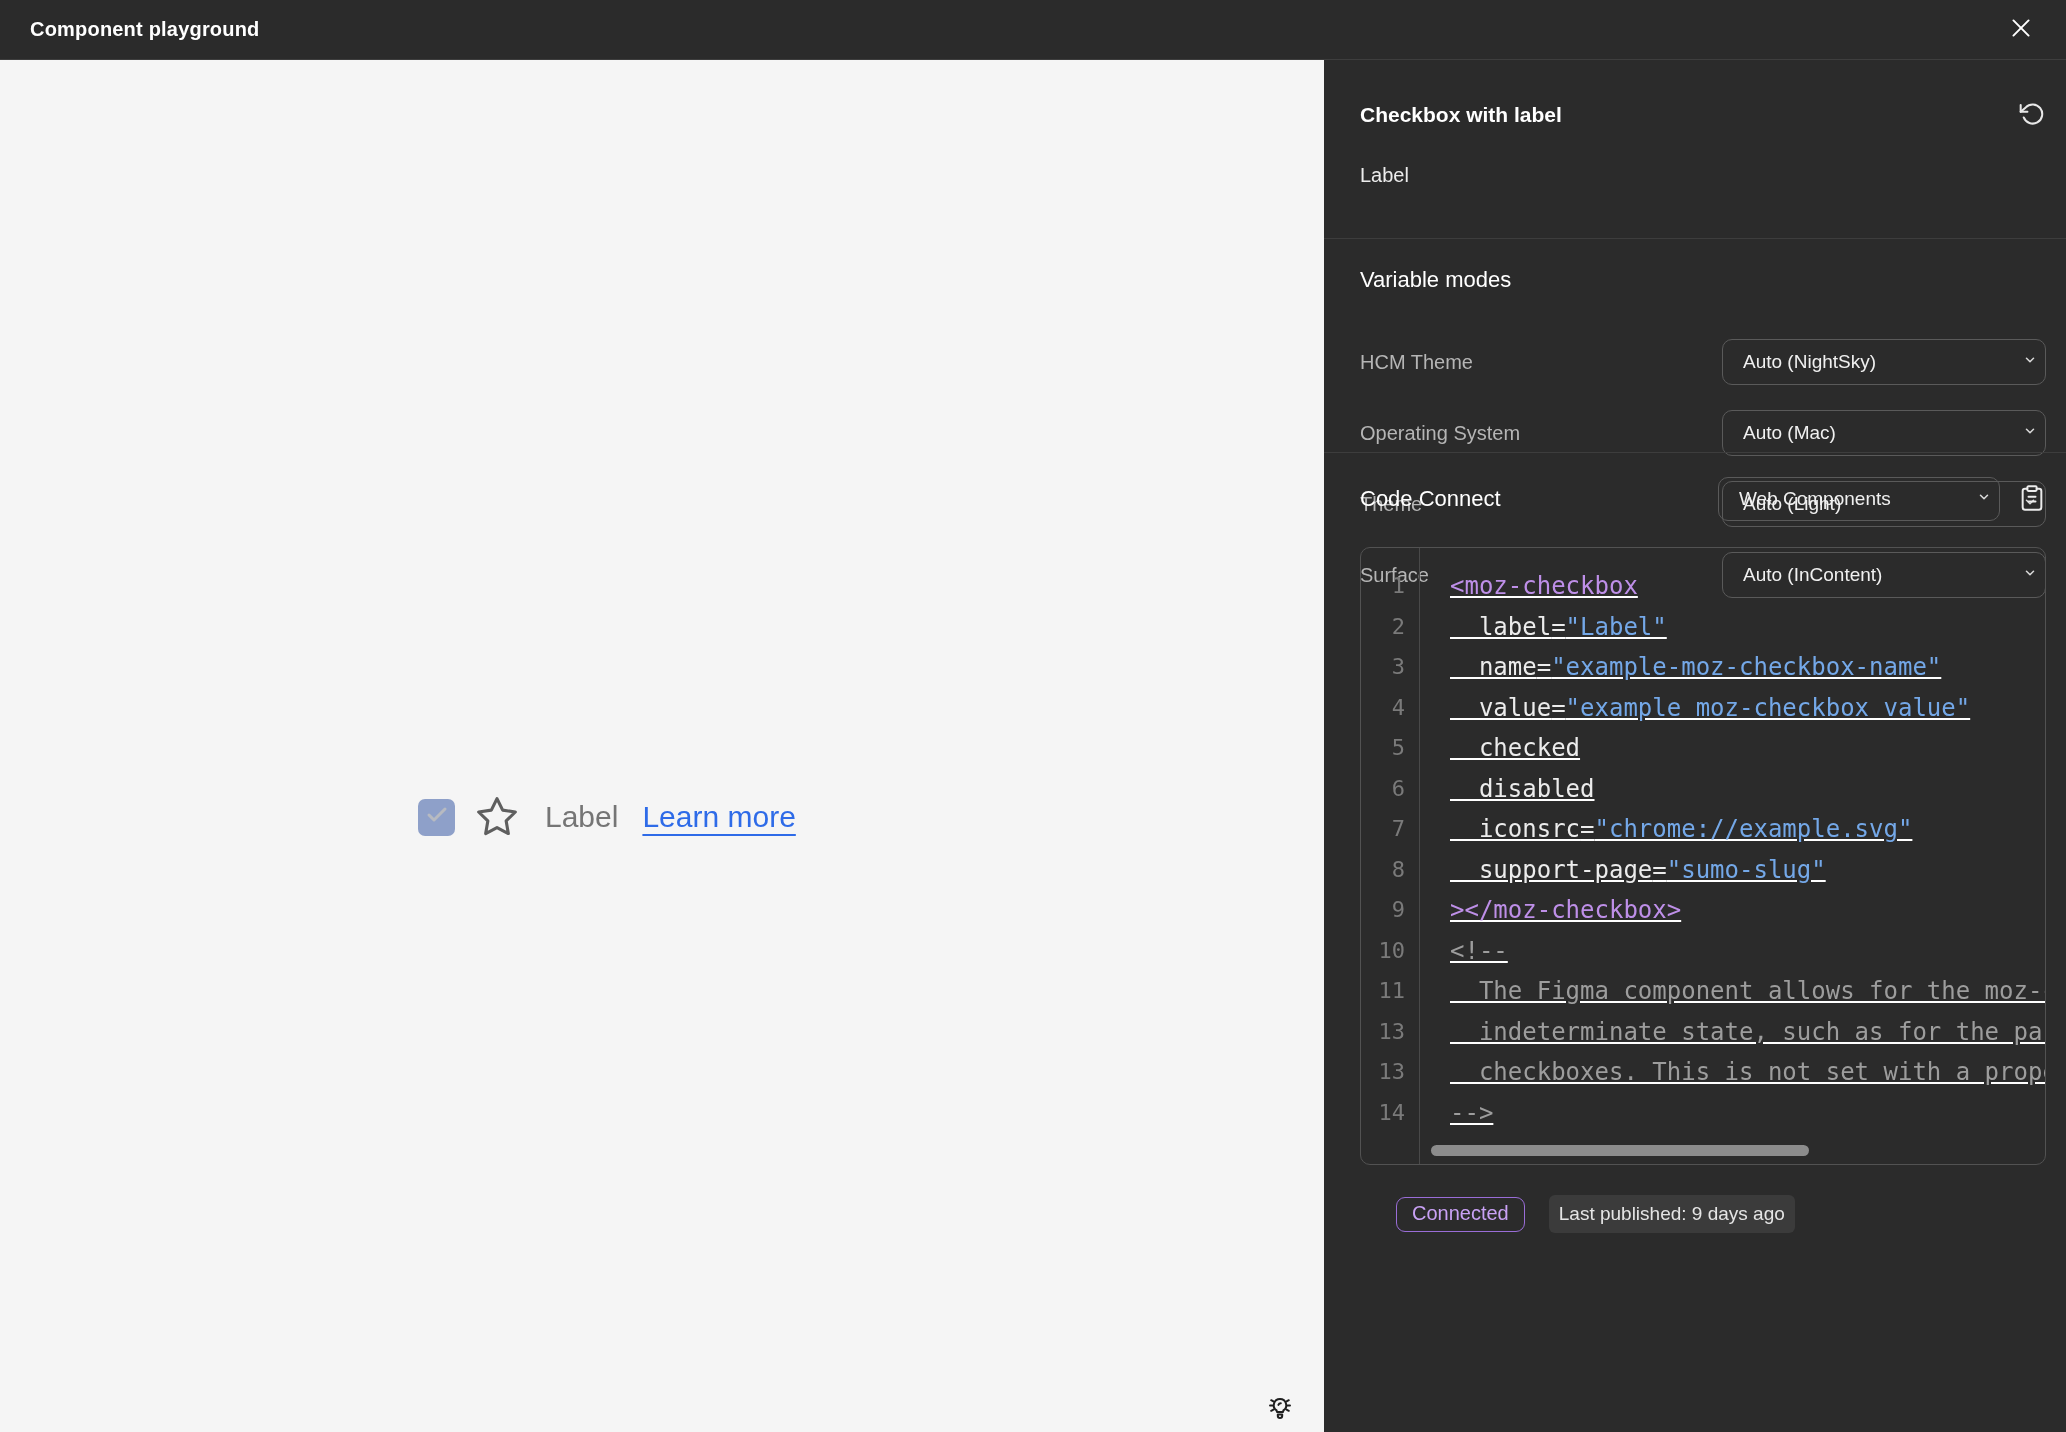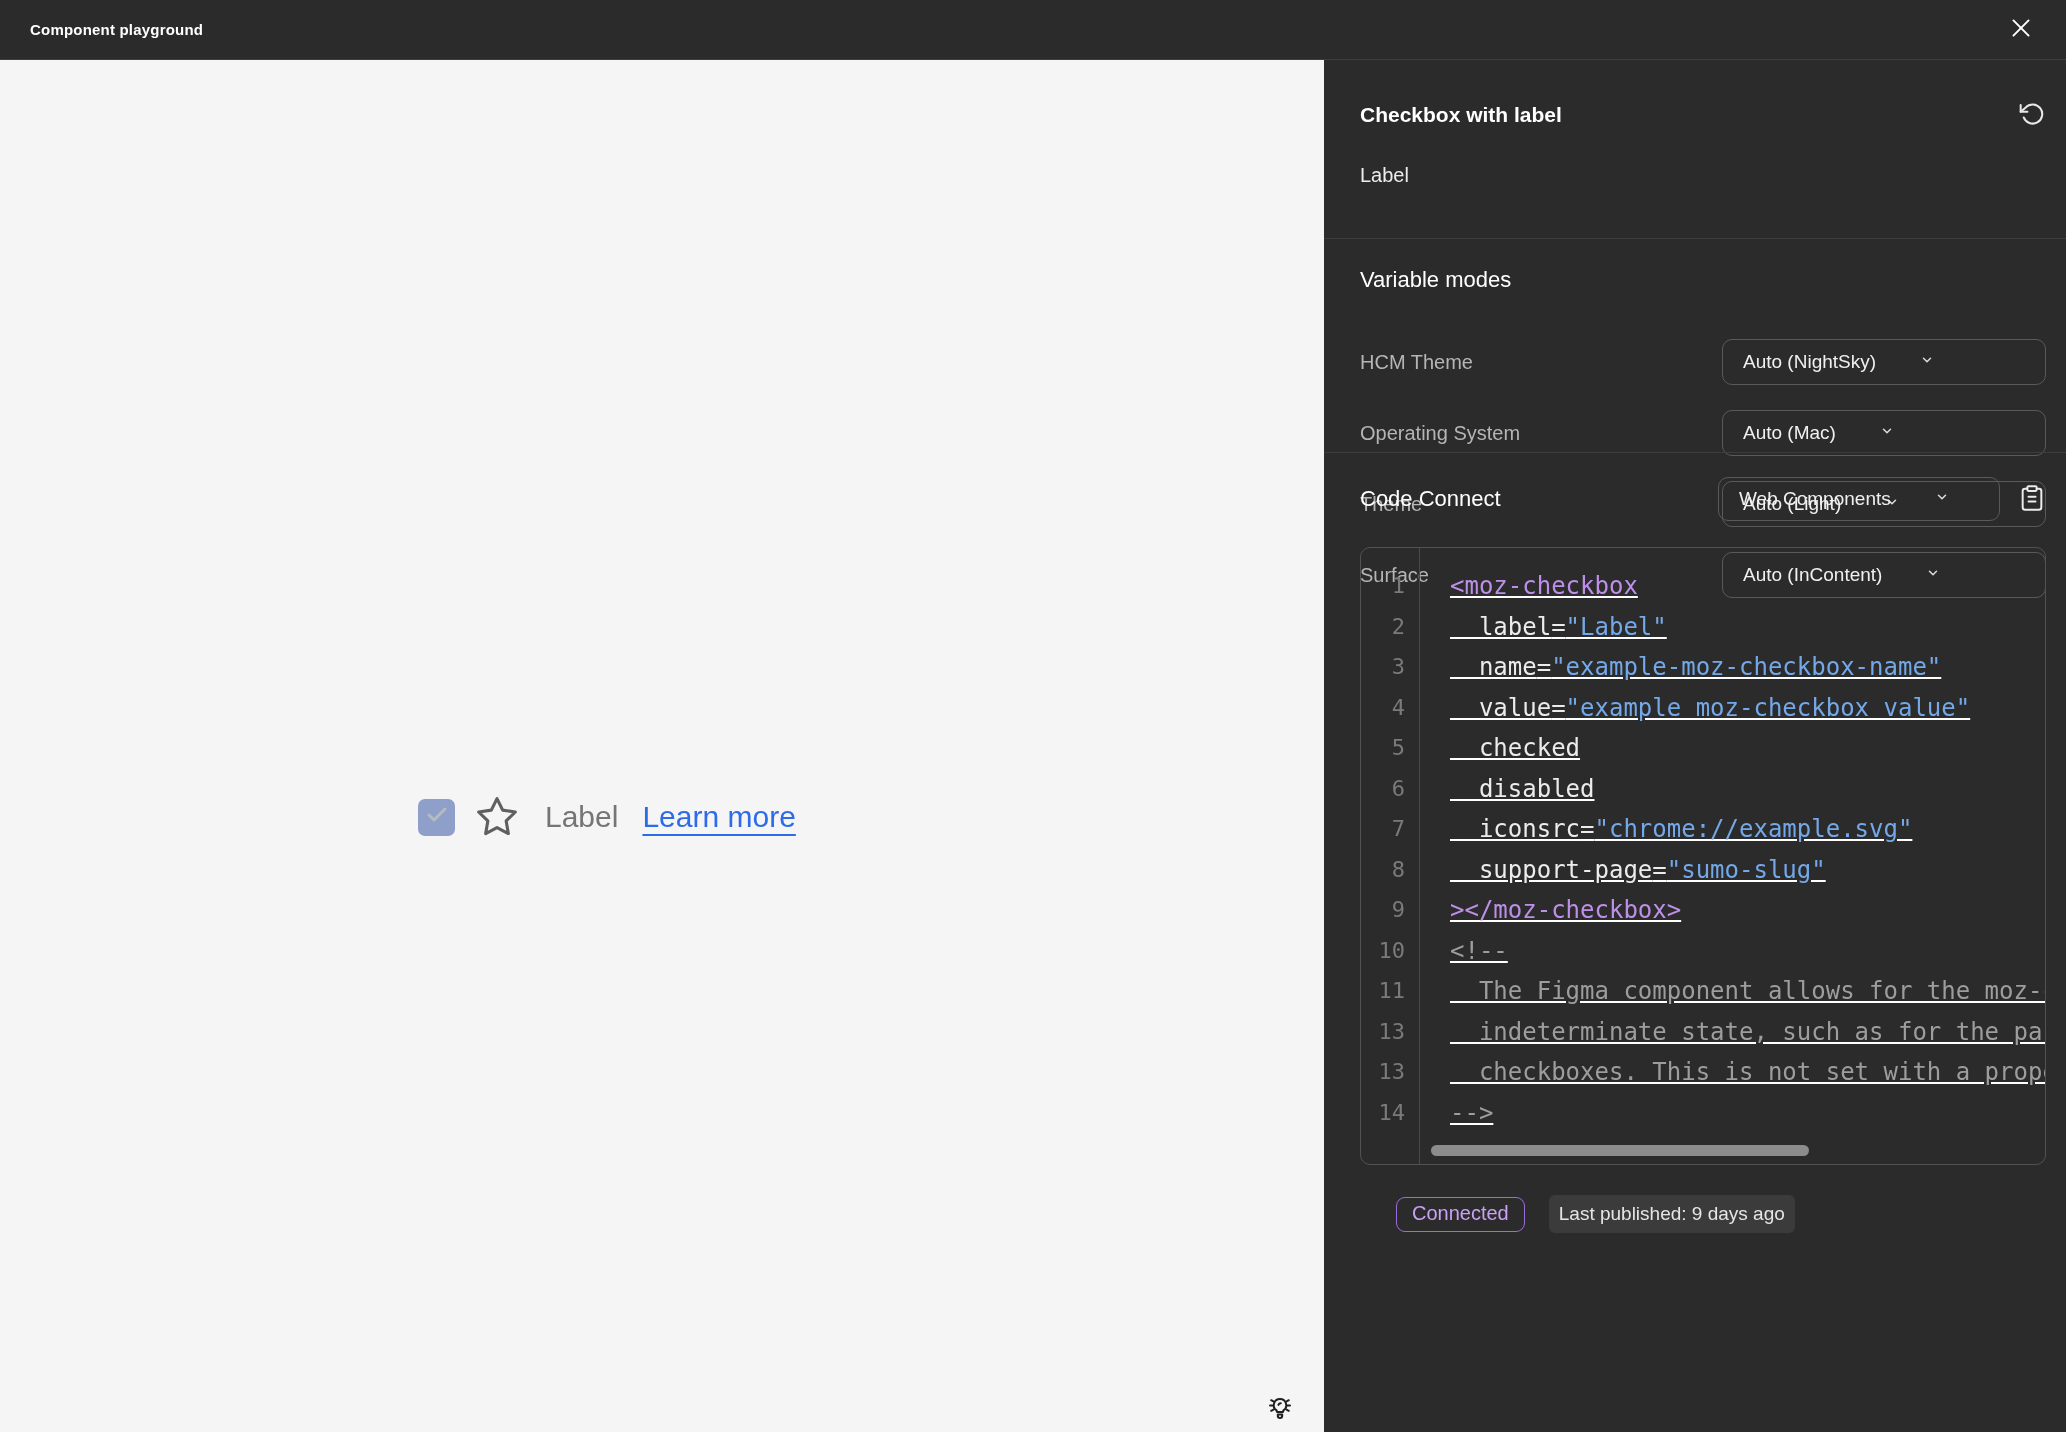--- a/index.html
+++ b/index.html
@@ -5,21 +5,21 @@
   * { margin:0; padding:0; box-sizing:border-box; }
   html,body { width:2066px; height:1432px; overflow:hidden; }
   body { font-family:"Liberation Sans", sans-serif; background:#f5f5f5; }
 
   
   .topbar {
     height:60px; background:#2B2B2B; border-bottom:1px solid #3E3E3E;
     display:flex; align-items:center; justify-content:space-between;
     padding:0 30px;
   }
-  .topbar-title { color:#FFFFFF; font-size:15px; font-weight:700; letter-spacing:.2px; }
+  .topbar-title { color:#FFFFFF; font-size:20px; font-weight:700; letter-spacing:.2px; }
   .close-btn { width:30px; height:30px; display:flex; align-items:center; justify-content:center; cursor:pointer; background:none; border:none; }
 
   
   .main { display:flex; height:1372px; }
   .canvas { flex:1; position:relative; background:#F5F5F5; }
 
   .component-row { position:absolute; left:418px; top:735px; display:flex; align-items:center; }
   .demo-checkbox {
     width:37px; height:37px; border-radius:7px; background:#8EA0C9;
     display:flex; align-items:center; justify-content:center;
@@ -39,21 +39,21 @@
   .icon-btn { background:none; border:none; cursor:pointer; display:flex; padding:0; }
   .component-label { margin-top:34px; font-size:20px; color:#ECECEC; }
 
   .modes-section { padding:28px 20px 0 36px; height:213px; }
   .section-heading { font-size:22px; font-weight:400; color:#FFFFFF; }
   .mode-row { display:flex; align-items:center; justify-content:space-between; margin-top:25px; }
   .mode-row.first { margin-top:46px; margin-top:46px; }
   .mode-label { font-size:20px; color:#B5B5B5; }
   .select {
     width:324px; height:46px; border:1.5px solid #5A5A5A; border-radius:10px;
-    display:flex; align-items:center; 
+    display:flex; align-items:center; justify-content:space-between;
     padding:0 8px 0 20px; cursor:pointer; background:transparent;gap:44px;
   }
   .select-value { font-size:19px; color:#F0F0F0; }
 
   .code-section { padding:24px 20px 0 36px; flex:1; }
   .code-header { display:flex; align-items:center; height:44px; }
   .code-header .section-heading { flex:1; }
   .lang-select { width:282px; height:44px; margin-right:18px; }
   .clipboard-btn { margin-right:0; }
 

